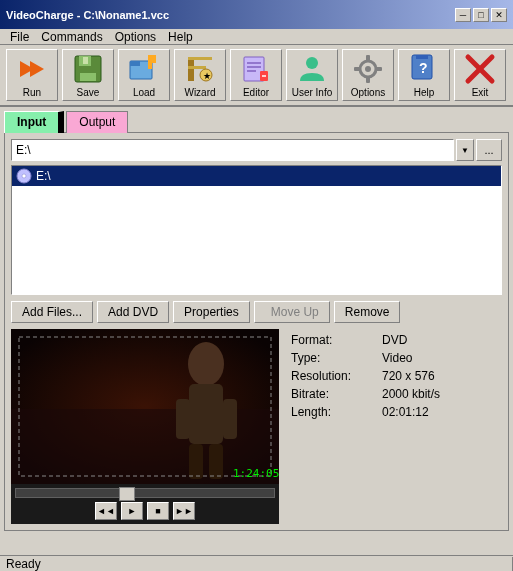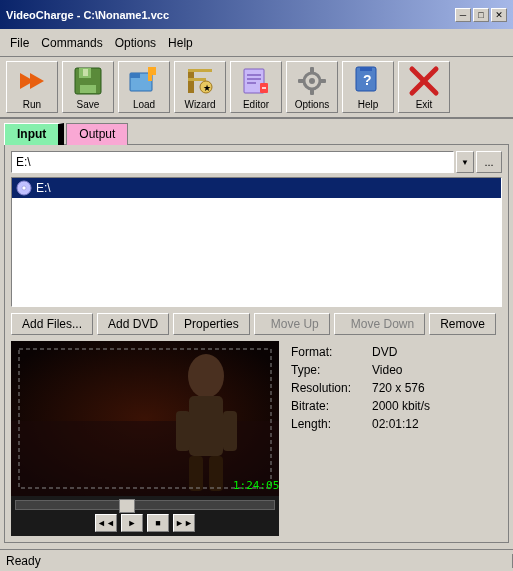--- a/index.html
+++ b/index.html
@@ -45,21 +45,21 @@
       color: #000;
     }
 
     
     .menu-bar {
       background: #d4d0c8;
       border-bottom: 1px solid #808080;
       padding: 2px 4px;
       display: flex;
       gap: 0;
-      height: 28px;
+      height: 16px;
       align-items: center;
     }
     .menu-item {
       padding: 2px 6px;
       font-size: 12px;
       cursor: pointer;
       color: #000;
     }
 
     
@@ -288,41 +288,41 @@
       color: #000;
     }
 
     
     .info-panel {
       flex: 1;
       padding: 4px;
     }
     .info-row {
       display: flex;
-      gap: 6px;
+      gap: 16px;
       margin-bottom: 4px;
       font-size: 12px;
     }
     .info-label {
       color: #000;
       width: 75px;
       flex-shrink: 0;
     }
     .info-value {
       color: #000;
       font-weight: normal;
     }
 
     
     .status-bar {
       position: fixed;
       bottom: 0;
       left: 0;
       width: 513px;
-      height: 22px;
+      height: 16px;
       background: #d4d0c8;
       border-top: 1px solid #808080;
       display: flex;
       align-items: center;
     }
     .status-left {
       flex: 1;
       padding: 0 6px;
       border-right: 1px solid #808080;
       font-size: 12px;
@@ -400,20 +400,29 @@
       <svg width="32" height="32" viewBox="0 0 32 32">
         <rect x="4" y="4" width="20" height="24" fill="#c8b8f8" stroke="#8060c0" stroke-width="1" rx="1"></rect>
         <line x1="7" y1="10" x2="21" y2="10" stroke="#8060c0" stroke-width="1.5"></line>
         <line x1="7" y1="14" x2="21" y2="14" stroke="#8060c0" stroke-width="1.5"></line>
         <line x1="7" y1="18" x2="16" y2="18" stroke="#8060c0" stroke-width="1.5"></line>
         <rect x="20" y="18" width="8" height="10" fill="#ff4444" rx="1"></rect>
         <line x1="22" y1="23" x2="26" y2="23" stroke="white" stroke-width="1.5"></line>
       </svg>
     </div>
     <span>Editor</span>
+  </div>
+  <div class="toolbar-btn">
+    <div class="toolbar-icon">
+      <svg width="32" height="32" viewBox="0 0 32 32">
+        <circle cx="16" cy="10" r="6" fill="#3abf8a"></circle>
+        <path d="M4,28 Q4,20 16,20 Q28,20 28,28" fill="#3abf8a"></path>
+      </svg>
+    </div>
+    <span>User Info</span>
   </div>
   <div class="toolbar-btn">
     <div class="toolbar-icon">
       <svg width="32" height="32" viewBox="0 0 32 32">
         <circle cx="16" cy="16" r="8" fill="none" stroke="#808080" stroke-width="3"></circle>
         <circle cx="16" cy="16" r="3" fill="#808080"></circle>
         <rect x="14" y="2" width="4" height="6" fill="#808080" rx="1"></rect>
         <rect x="14" y="24" width="4" height="6" fill="#808080" rx="1"></rect>
         <rect x="2" y="14" width="6" height="4" fill="#808080" rx="1"></rect>
         <rect x="24" y="14" width="6" height="4" fill="#808080" rx="1"></rect>
@@ -467,21 +476,20 @@
         </span>
         <span>E:\</span>
       </div>
     </div>
 
     <div class="action-buttons">
       <button class="action-btn">Add Files...</button>
       <button class="action-btn">Add DVD</button>
       <button class="action-btn">Properties</button>
       <button class="action-btn disabled" disabled="">Move Up</button>
-      <button class="action-btn disabled" disabled="">Move Down</button>
       <button class="action-btn">Remove</button>
     </div>
 
     <div class="media-section">
 
       <div class="video-container">
         <div class="video-display">
           <div class="video-scene">
             
             <svg width="268" height="155" viewBox="0 0 268 155" xmlns="http://www.w3.org/2000/svg">

